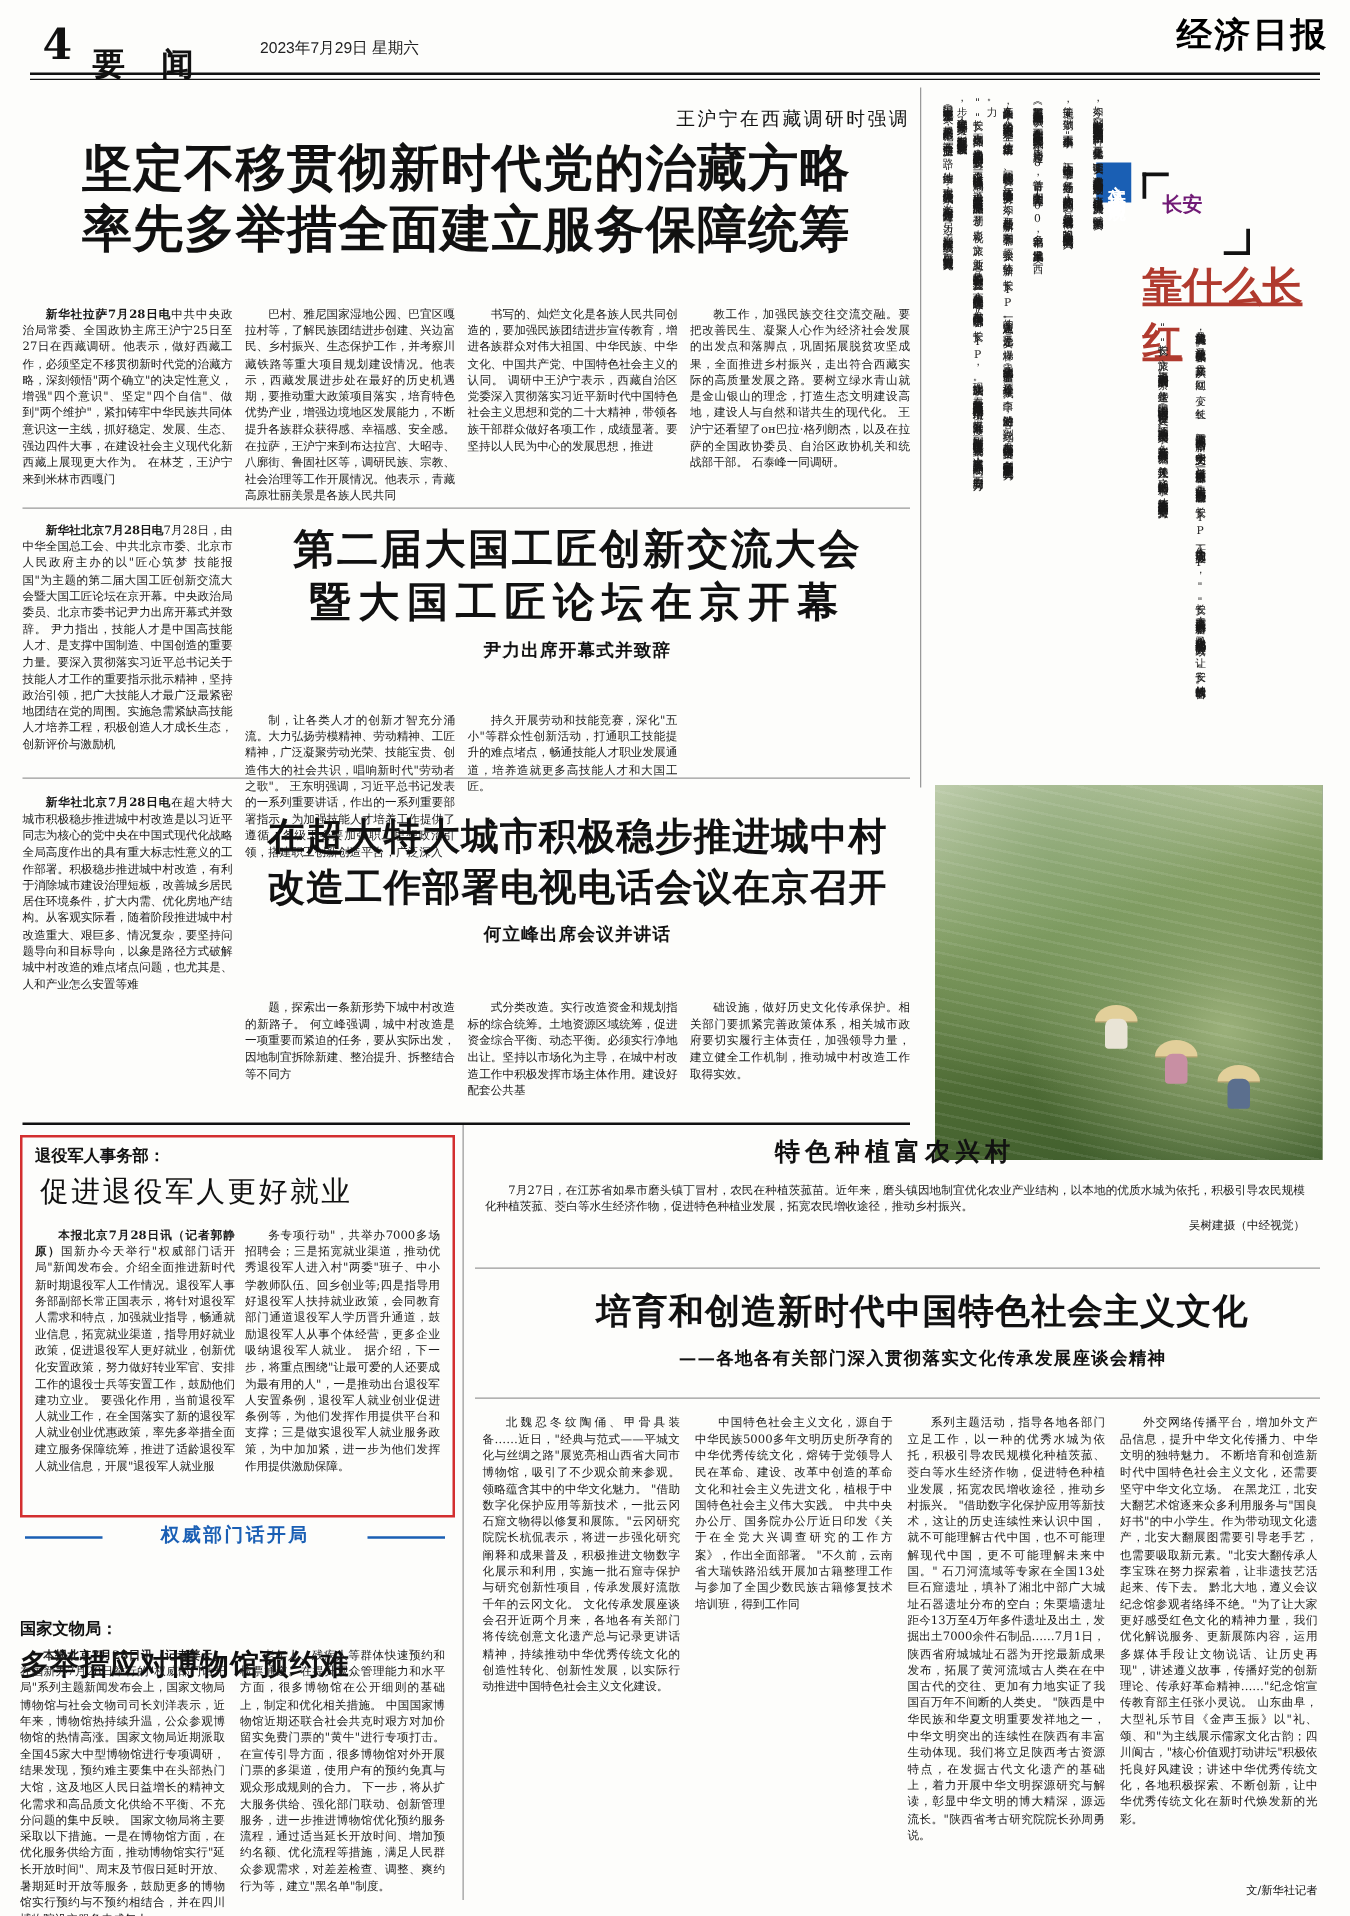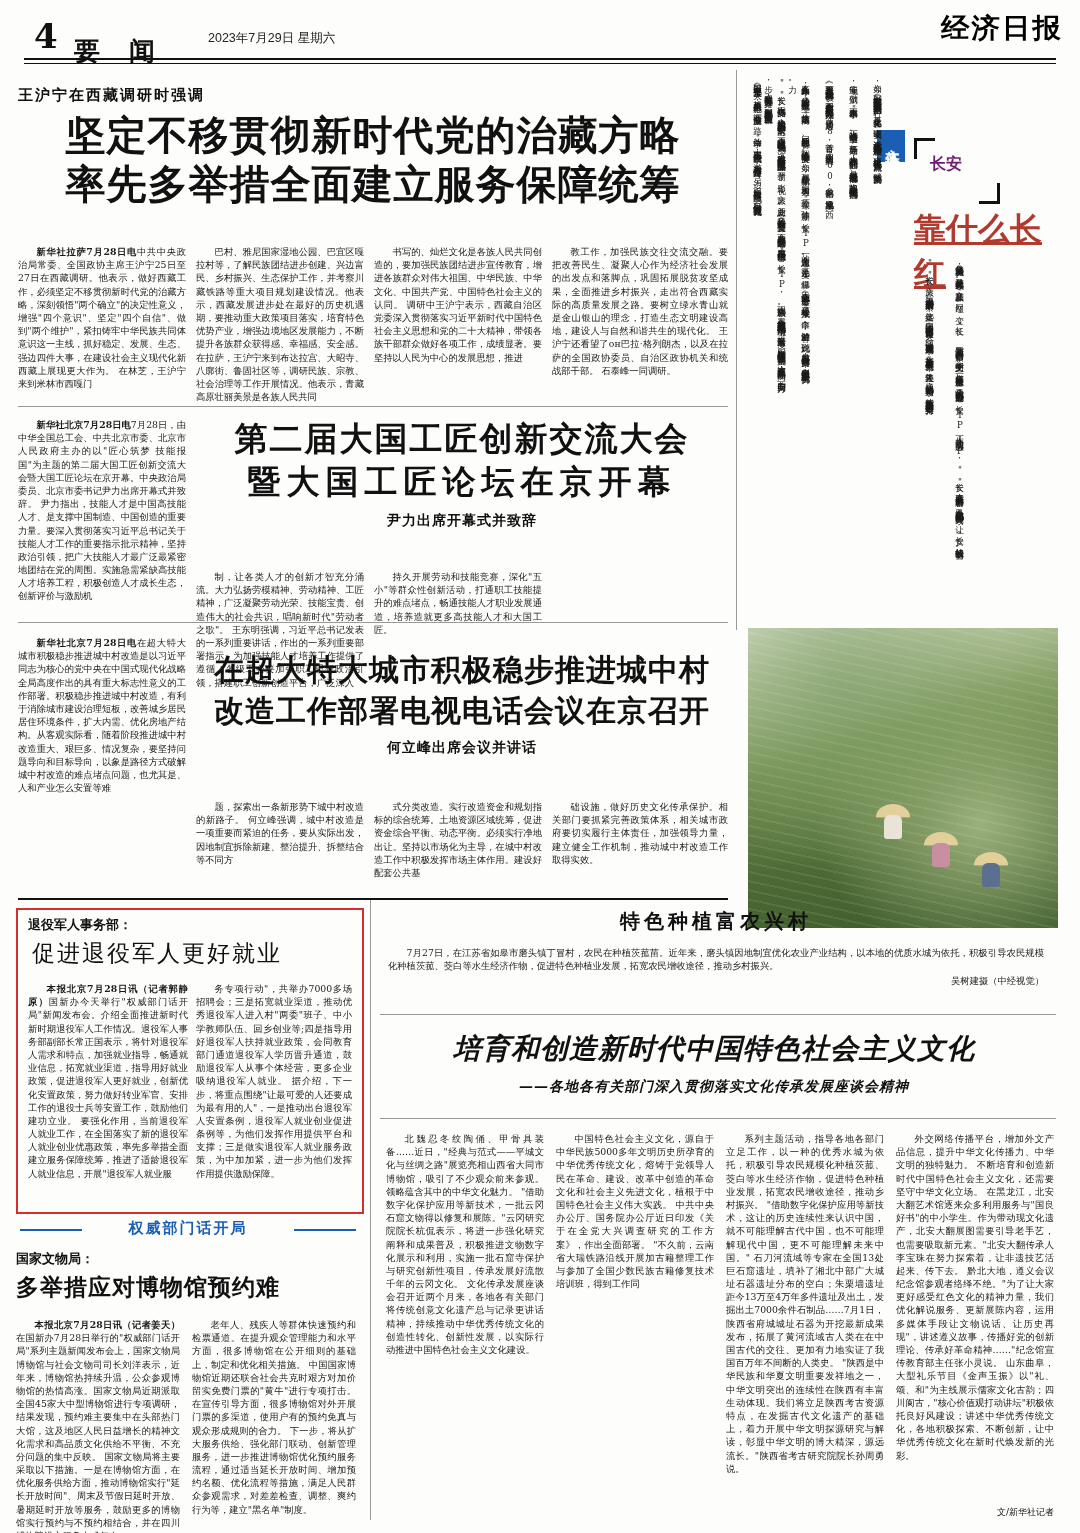--- a/index.html
+++ b/index.html
@@ -46,21 +46,21 @@
     border-top:1px solid #111;
   }
 
   
   .col{position:absolute;font-size:9.3px;line-height:1.42;text-align:justify;color:#1a1a1a;}
   .col p{margin:0 0 2px 0;text-indent:2em;}
   .vline{position:absolute;border-left:1px solid #999;}
   .hline{position:absolute;border-top:1px solid #999;}
   .hline-thick{position:absolute;border-top:2px solid #111;}
 
-  .kicker{font-size:15px;font-weight:bold;text-align:left;letter-spacing:2px;}
+  .kicker{font-size:15px;font-weight:normal;text-align:right;letter-spacing:2px;}
   .headline{font-weight:bold;text-align:center;font-family:"DejaVu Serif",serif;}
   .subhead{font-size:14px;font-weight:bold;text-align:center;letter-spacing:1px;}
 
   .lead-label{font-weight:bold;}
 
   
   .rail{
     position:absolute;left:738px;top:72px;width:320px;height:560px;
   }
   .rail-vtitle{
@@ -262,21 +262,21 @@
     </div>
   </div>
 
   <div class="blue-band">
     <span class="l"></span>
     <span class="t">权威部门话开局</span>
     <span class="r"></span>
   </div>
 
   <div style="position:absolute;left:16px;top:1250px;width:344px;">
-    <div style="font-size:13px;font-weight:bold;">国家文物局：</div>
+    <div style="font-size:13px;font-weight:bold;margin-top:44px;">国家文物局：</div>
     <div style="font-size:23px;font-weight:bold;letter-spacing:1px;margin-top:4px;">多举措应对博物馆预约难</div>
   </div>
   <div class="col" style="left:16px;top:1318px;width:164px;height:200px;">
     <p><span class="lead-label">本报北京7月28日讯（记者姜天）</span><span>在国新办7月28日举行的"权威部门话开局"系列主题新闻发布会上，国家文物局博物馆与社会文物司司长刘洋表示，近年来，博物馆热持续升温，公众参观博物馆的热情高涨。国家文物局近期派取全国45家大中型博物馆进行专项调研，结果发现，预约难主要集中在头部热门大馆，这及地区人民日益增长的精神文化需求和高品质文化供给不平衡、不充分问题的集中反映。
 国家文物局将主要采取以下措施。一是在博物馆方面，在优化服务供给方面，推动博物馆实行"延长开放时间"、周末及节假日延时开放、暑期延时开放等服务，鼓励更多的博物馆实行预约与不预约相结合，并在四川博物院设立服务未成年人、</span></p>
   </div>
   <div class="col" style="left:192px;top:1318px;width:164px;height:200px;">
     <p>老年人、残疾人等群体快速预约和检票通道。在提升观众管理能力和水平方面，很多博物馆在公开细则的基础上，制定和优化相关措施。
 中国国家博物馆近期还联合社会共克时艰方对加价留实免费门票的"黄牛"进行专项打击。在宣传引导方面，很多博物馆对外开展门票的多渠道，使用户有的预约免真与观众形成规则的合力。
 下一步，将从扩大服务供给、强化部门联动、创新管理服务，进一步推进博物馆优化预约服务流程，通过适当延长开放时间、增加预约名额、优化流程等措施，满足人民群众参观需求，对差差检查、调整、爽约行为等，建立"黑名单"制度。</p>
@@ -284,21 +284,21 @@
 
   <div class="vline" style="left:370px;top:900px;height:620px;"></div>
 
   <div style="position:absolute;left:388px;top:908px;width:656px;text-align:center;font-size:20px;font-weight:bold;letter-spacing:4px;">特色种植富农兴村</div>
   <div class="col" style="left:388px;top:946px;width:656px;height:58px;text-indent:0;">
     <p>7月27日，在江苏省如皋市磨头镇丁冒村，农民在种植茨菰苗。近年来，磨头镇因地制宜优化农业产业结构，以本地的优质水城为依托，积极引导农民规模化种植茨菰、茭白等水生经济作物，促进特色种植业发展，拓宽农民增收途径，推动乡村振兴。</p>
     <p style="text-align:right;text-indent:0;margin-top:2px;">吴树建摄（中经视觉）</p>
   </div>
   <div class="hline" style="left:380px;top:1014px;width:676px;"></div>
 
-  <div style="position:absolute;left:376px;top:1030px;width:676px;font-style:italic;">
+  <div style="position:absolute;left:400px;top:1030px;width:676px;">
     <div class="headline" style="font-size:28px;letter-spacing:1px;">培育和创造新时代中国特色社会主义文化</div>
     <div style="text-align:center;font-size:14px;font-weight:bold;margin-top:10px;letter-spacing:1px;">——各地各有关部门深入贯彻落实文化传承发展座谈会精神</div>
   </div>
   <div class="hline" style="left:380px;top:1118px;width:676px;"></div>
 
   <div class="col" style="left:386px;top:1132px;width:158px;height:378px;">
     <p>北魏忍冬纹陶俑、甲骨具装备……近日，"经典与范式——平城文化与丝绸之路"展览亮相山西省大同市博物馆，吸引了不少观众前来参观。领略蕴含其中的中华文化魅力。
 "借助数字化保护应用等新技术，一批云冈石窟文物得以修复和展陈。"云冈研究院院长杭侃表示，将进一步强化研究阐释和成果普及，积极推进文物数字化展示和利用，实施一批石窟寺保护与研究创新性项目，传承发展好流散千年的云冈文化。
 文化传承发展座谈会召开近两个月来，各地各有关部门将传统创意文化遗产总与记录更讲话精神，持续推动中华优秀传统文化的创造性转化、创新性发展，以实际行动推进中国特色社会主义文化建设。</p>
   </div>

